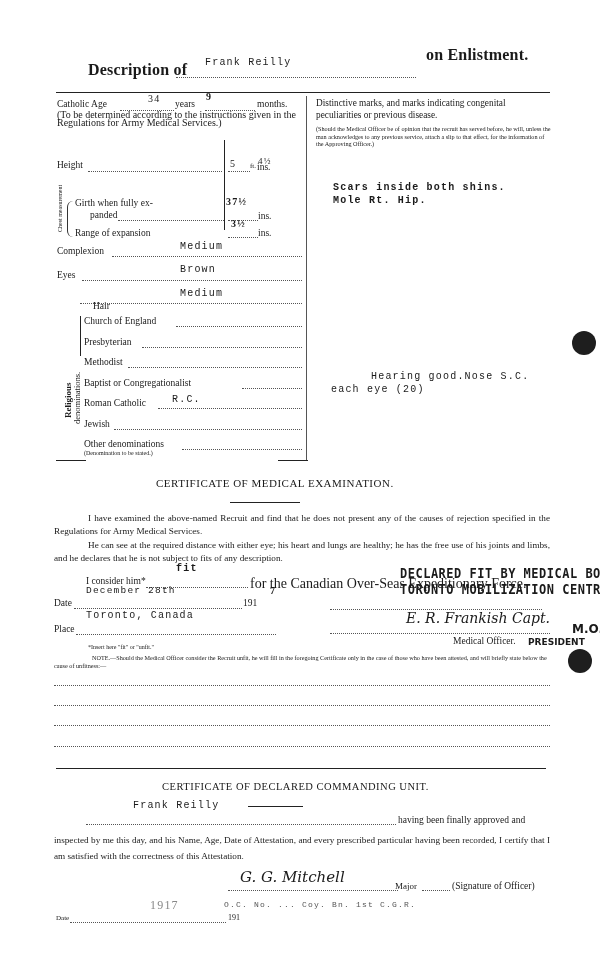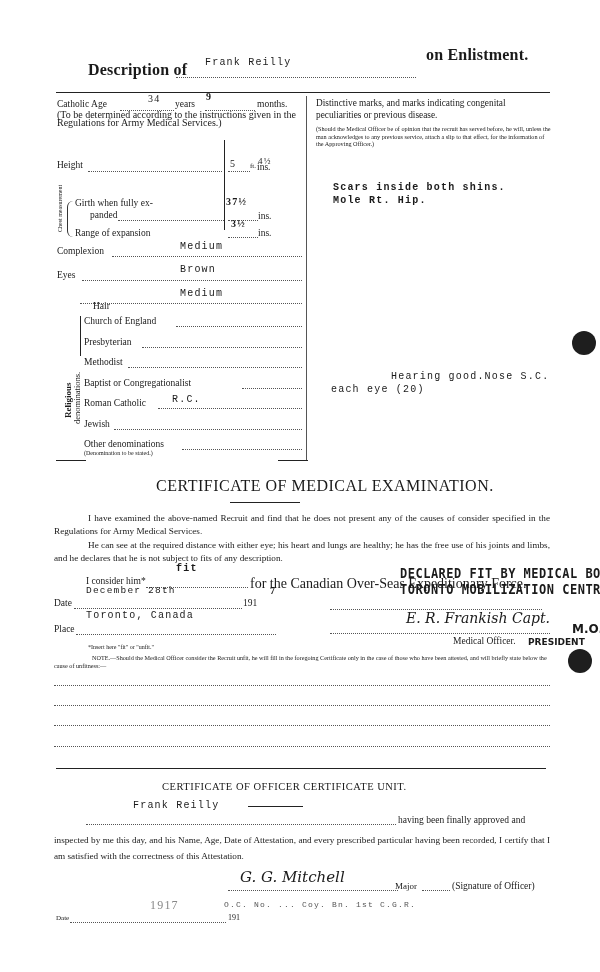--- a/index.html
+++ b/index.html
@@ -8,21 +8,21 @@
   .serif { font-family:"Liberation Serif", serif; }
   .mono { font-family:"Liberation Mono", "DejaVu Sans Mono", monospace; }
   .hand { font-family:"DejaVu Serif", serif; font-style:italic; }
   .dots { position:absolute; border-bottom:1px dotted #555; height:0; }
   .vline { position:absolute; background:#222; width:1px; }
   .hline { position:absolute; background:#222; height:1px; }
   .title { font-size:16px; font-weight:bold; letter-spacing:0.2px; }
   .lbl { font-size:9.5px; white-space:nowrap; }
   .sm { font-size:10px; line-height:8px; }
   .typed { font-size:10px; letter-spacing:1.2px; white-space:nowrap; }
-  .cert { font-size:16px; letter-spacing:0.5px; white-space:nowrap; }
+  .cert { font-size:11px; letter-spacing:0.5px; white-space:nowrap; }
   .para { font-size:9.2px; line-height:13px; text-align:justify; }
   .stamp { font-family:"DejaVu Sans Mono", monospace; font-weight:bold; font-size:12px; letter-spacing:0.5px; white-space:nowrap; transform:scaleY(1.2); transform-origin:left top; }
   .hole { position:absolute; width:24px; height:24px; border-radius:50%; background:#1e1e1e; }
   .vert { position:absolute; transform:rotate(-90deg); transform-origin:left top; white-space:nowrap; }
 </style>
 </head>
 <body>
 
 <div class="abs title" style="left:72px;top:61px;margin-left:16px;">Description of</div>
 <div class="dots" style="left:176px;top:77px;width:240px;"></div>
@@ -93,30 +93,30 @@
 <div class="abs lbl" style="left:84px;top:439px;">Other denominations</div>
 <div class="dots" style="left:182px;top:449px;width:120px;"></div>
 <div class="abs sm" style="left:84px;top:449px;font-size:6px;">(Denomination to be stated.)</div>
 <div class="hline" style="left:56px;top:460px;width:30px;"></div>
 <div class="hline" style="left:278px;top:460px;width:30px;"></div>
 
 <div class="abs" style="left:316px;top:97px;width:236px;font-size:9.3px;line-height:12px;">Distinctive marks, and marks indicating congenital peculiarities or previous disease.</div>
 <div class="abs sm" style="left:316px;top:125px;width:236px;font-size:6.2px;line-height:7.5px;">(Should the Medical Officer be of opinion that the recruit has served before, he will, unless the man acknowledges to any previous service, attach a slip to that effect, for the information of the Approving Officer.)</div>
 <div class="abs typed mono" style="left:333px;top:182px;font-weight:bold;">Scars inside both shins.</div>
 <div class="abs typed mono" style="left:333px;top:195px;font-weight:bold;">Mole Rt. Hip.</div>
-<div class="abs typed mono" style="left:347px;top:371px;padding-left:44px;">Hearing good.Nose S.C.</div>
+<div class="abs typed mono" style="left:327px;top:371px;padding-left:44px;">Hearing good.Nose S.C.</div>
 <div class="abs typed mono" style="left:331px;top:384px;">each eye (20)</div>
 
 <div class="hole" style="left:572px;top:331px;"></div>
 <div class="hole" style="left:568px;top:649px;"></div>
 
 <div class="abs cert serif" style="left:156px;top:477px;">CERTIFICATE OF MEDICAL EXAMINATION.</div>
 <div class="hline" style="left:230px;top:502px;width:70px;"></div>
 
-<div class="abs para" style="left:54px;top:512px;width:496px;text-indent:34px;">I have examined the above-named Recruit and find that he does not present any of the causes of consider specified in the Regulations for Army Medical Services.</div>
+<div class="abs para" style="left:54px;top:512px;width:496px;text-indent:34px;">I have examined the above-named Recruit and find that he does not present any of the causes of rejection specified in the Regulations for Army Medical Services.</div>
 <div class="abs para" style="left:54px;top:539px;width:496px;text-indent:34px;">He can see at the required distance with either eye; his heart and lungs are healthy; he has the free use of his joints and limbs, and he declares that he is not subject to fits of any description.</div>
 
 <div class="abs lbl" style="left:86px;top:576px;">I consider him*</div>
 <div class="dots" style="left:146px;top:587px;width:102px;"></div>
 <div class="abs typed mono" style="left:176px;top:563px;font-weight:bold;">fit</div>
 <div class="abs lbl" style="left:250px;top:576px;font-size:14px;">for the Canadian Over-Seas Expeditionary Force.</div>
 
 <div class="abs lbl" style="left:54px;top:598px;">Date</div>
 <div class="dots" style="left:74px;top:608px;width:168px;"></div>
 <div class="abs typed mono" style="left:86px;top:585px;font-size:9.5px;text-align:center;">December 28th</div>
@@ -139,21 +139,21 @@
 
 <div class="abs sm" style="left:88px;top:643px;font-size:6px;">*Insert here "fit" or "unfit."</div>
 <div class="abs sm" style="left:54px;top:654px;width:496px;font-size:6.2px;text-indent:38px;">NOTE.—Should the Medical Officer consider the Recruit unfit, he will fill in the foregoing Certificate only in the case of those who have been attested, and will briefly state below the cause of unfitness:—</div>
 
 <div class="dots" style="left:54px;top:685px;width:496px;"></div>
 <div class="dots" style="left:54px;top:705px;width:496px;"></div>
 <div class="dots" style="left:54px;top:725px;width:496px;"></div>
 <div class="dots" style="left:54px;top:746px;width:496px;"></div>
 <div class="hline" style="left:56px;top:768px;width:490px;"></div>
 
-<div class="abs cert serif" style="left:162px;top:781px;font-size:10.5px;">CERTIFICATE OF OFFICER CERTIFICATE UNIT.</div>
+<div class="abs cert serif" style="left:162px;top:781px;font-size:10.5px;">CERTIFICATE OF DECLARED COMMANDING UNIT.</div>
 <div class="abs typed mono" style="left:133px;top:800px;">Frank Reilly</div>
 <div class="hline" style="left:248px;top:806px;width:55px;"></div>
 <div class="dots" style="left:86px;top:824px;width:310px;"></div>
 <div class="abs lbl" style="left:398px;top:815px;">having been finally approved and</div>
 <div class="abs para" style="left:54px;top:832px;width:496px;line-height:16px;">inspected by me this day, and his Name, Age, Date of Attestation, and every prescribed particular having been recorded, I certify that I am satisfied with the correctness of this Attestation.</div>
 
 <div class="abs hand" style="left:240px;top:868px;font-size:15px;">G. G. Mitchell</div>
 <div class="dots" style="left:228px;top:890px;width:170px;"></div>
 <div class="abs lbl" style="left:395px;top:881px;font-size:9px;text-align:center;">Major</div>
 <div class="dots" style="left:422px;top:890px;width:28px;"></div>

